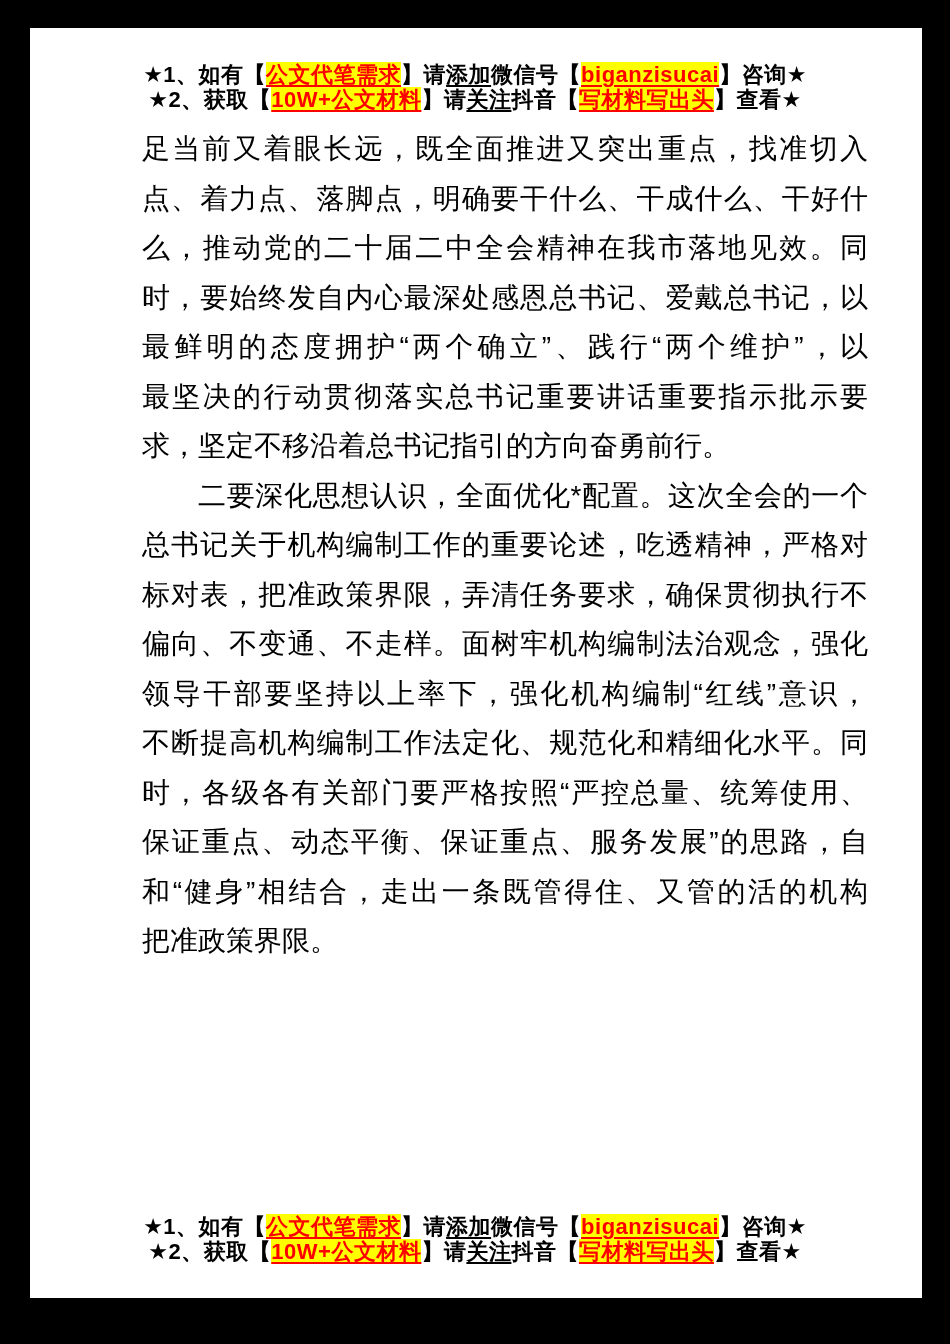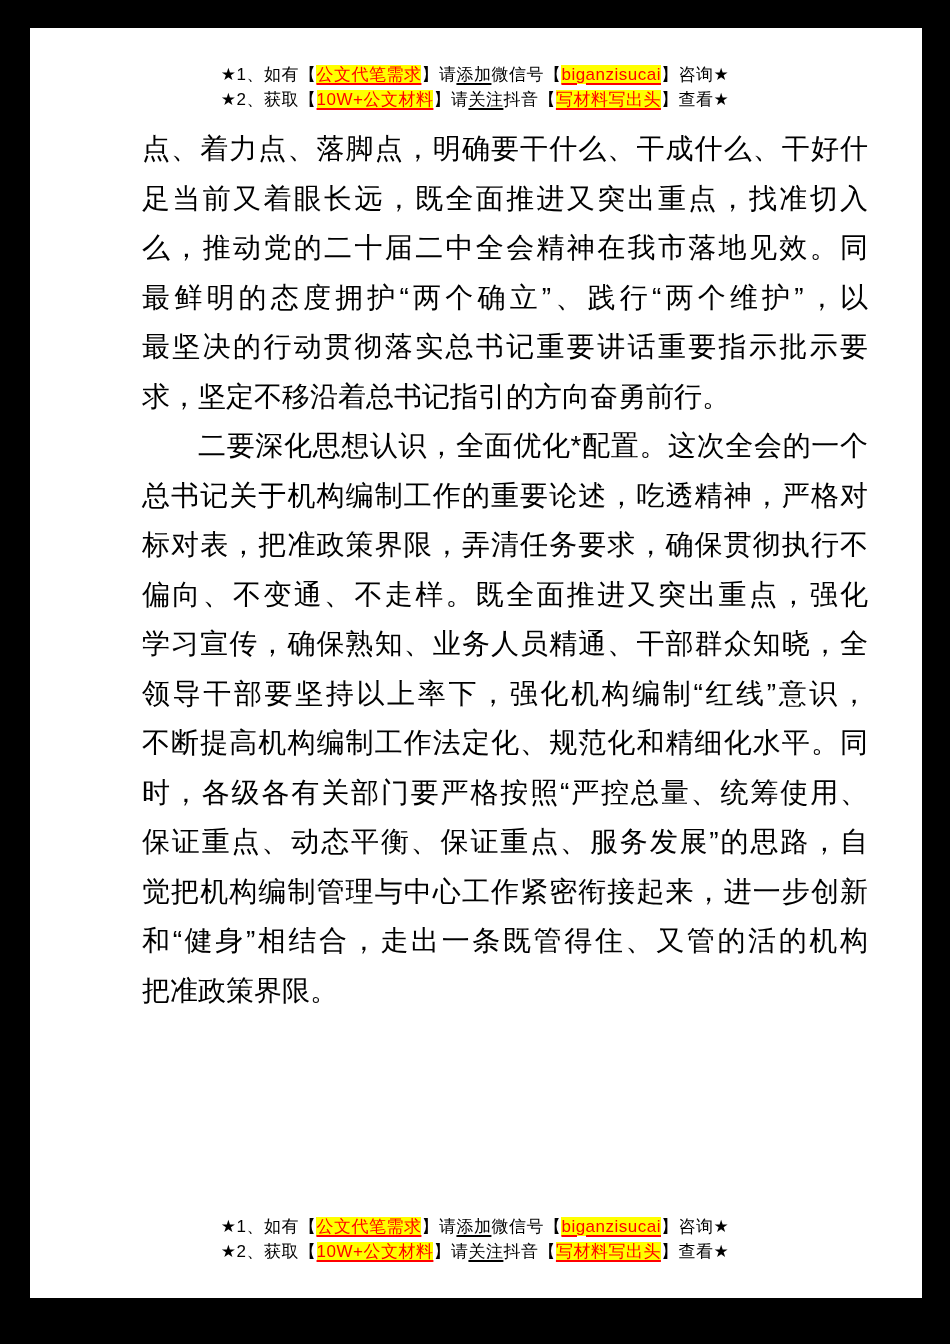--- a/index.html
+++ b/index.html
@@ -11,22 +11,22 @@
     overflow:hidden;
   }
   .paper{
     position:absolute;left:30px;top:28px;width:892px;height:1270px;
     background:#fff;
   }
   
   .banner{
     position:absolute;left:0;width:950px;
     text-align:center;
-    font-weight:400;
-    font-size:17px;
+    font-weight:700;
+    font-size:22px;
     line-height:25px;
     color:#000;
     letter-spacing:0.5px;
   }
   .banner-top{top:62px;}
   .banner-bottom{top:1214px;}
   .seg{white-space:pre;}
   .seg-hl{
     color:#ff0000;
     background:#ffff00;
@@ -66,38 +66,37 @@
 
 <div class="paper"></div>
 
 <div class="banner banner-top" id="banner-top">
     <div class="banner-line"><span class="seg">★1、如有【</span><span class="seg seg-hl">公文代笔需求</span><span class="seg">】请</span><span class="seg seg-u">添加</span><span class="seg">微信号【</span><span class="seg seg-hl">biganzisucai</span><span class="seg">】咨询★</span></div>
     <div class="banner-line"><span class="seg">★2、获取【</span><span class="seg seg-hl">10W+公文材料</span><span class="seg">】请</span><span class="seg seg-u">关注</span><span class="seg">抖音【</span><span class="seg seg-hl">写材料写出头</span><span class="seg">】查看★</span></div>
   </div>
 
 <div class="docbody" id="docbody">
     <div>
+      <div class="line">足当前又着眼长远，既全面推进又突出重点，找准切入</div>
       <div class="line">点、着力点、落脚点，明确要干什么、干成什么、干好什</div>
-      <div class="line">足当前又着眼长远，既全面推进又突出重点，找准切入</div>
       <div class="line">么，推动党的二十届二中全会精神在我市落地见效。同</div>
+      <div class="line">时，要始终发自内心最深处感恩总书记、爱戴总书记，以</div>
       <div class="line">最鲜明的态度拥护“两个确立”、践行“两个维护”，以</div>
       <div class="line">最坚决的行动贯彻落实总书记重要讲话重要指示批示要</div>
       <div class="line para-end">求，坚定不移沿着总书记指引的方向奋勇前行。</div>
     </div>
     <div>
       <div class="line indent">二要深化思想认识，全面优化*配置。这次全会的一个</div>
       <div class="line">总书记关于机构编制工作的重要论述，吃透精神，严格对</div>
       <div class="line">标对表，把准政策界限，弄清任务要求，确保贯彻执行不</div>
-      <div class="line">偏向、不变通、不走样。既全面推进又突出重点，强化</div>
-      <div class="line">学习宣传，确保熟知、业务人员精通、干部群众知晓，全</div>
+      <div class="line">偏向、不变通、不走样。面树牢机构编制法治观念，强化</div>
       <div class="line">领导干部要坚持以上率下，强化机构编制“红线”意识，</div>
       <div class="line">不断提高机构编制工作法定化、规范化和精细化水平。同</div>
       <div class="line">时，各级各有关部门要严格按照“严控总量、统筹使用、</div>
       <div class="line">保证重点、动态平衡、保证重点、服务发展”的思路，自</div>
-      <div class="line">觉把机构编制管理与中心工作紧密衔接起来，进一步创新</div>
       <div class="line">和“健身”相结合，走出一条既管得住、又管的活的机构</div>
       <div class="line para-end">把准政策界限。</div>
     </div>
   </div>
 
 <div class="banner banner-bottom" id="banner-bottom">
     <div class="banner-line"><span class="seg">★1、如有【</span><span class="seg seg-hl">公文代笔需求</span><span class="seg">】请</span><span class="seg seg-u">添加</span><span class="seg">微信号【</span><span class="seg seg-hl">biganzisucai</span><span class="seg">】咨询★</span></div>
     <div class="banner-line"><span class="seg">★2、获取【</span><span class="seg seg-hl">10W+公文材料</span><span class="seg">】请</span><span class="seg seg-u">关注</span><span class="seg">抖音【</span><span class="seg seg-hl">写材料写出头</span><span class="seg">】查看★</span></div>
   </div>
 

